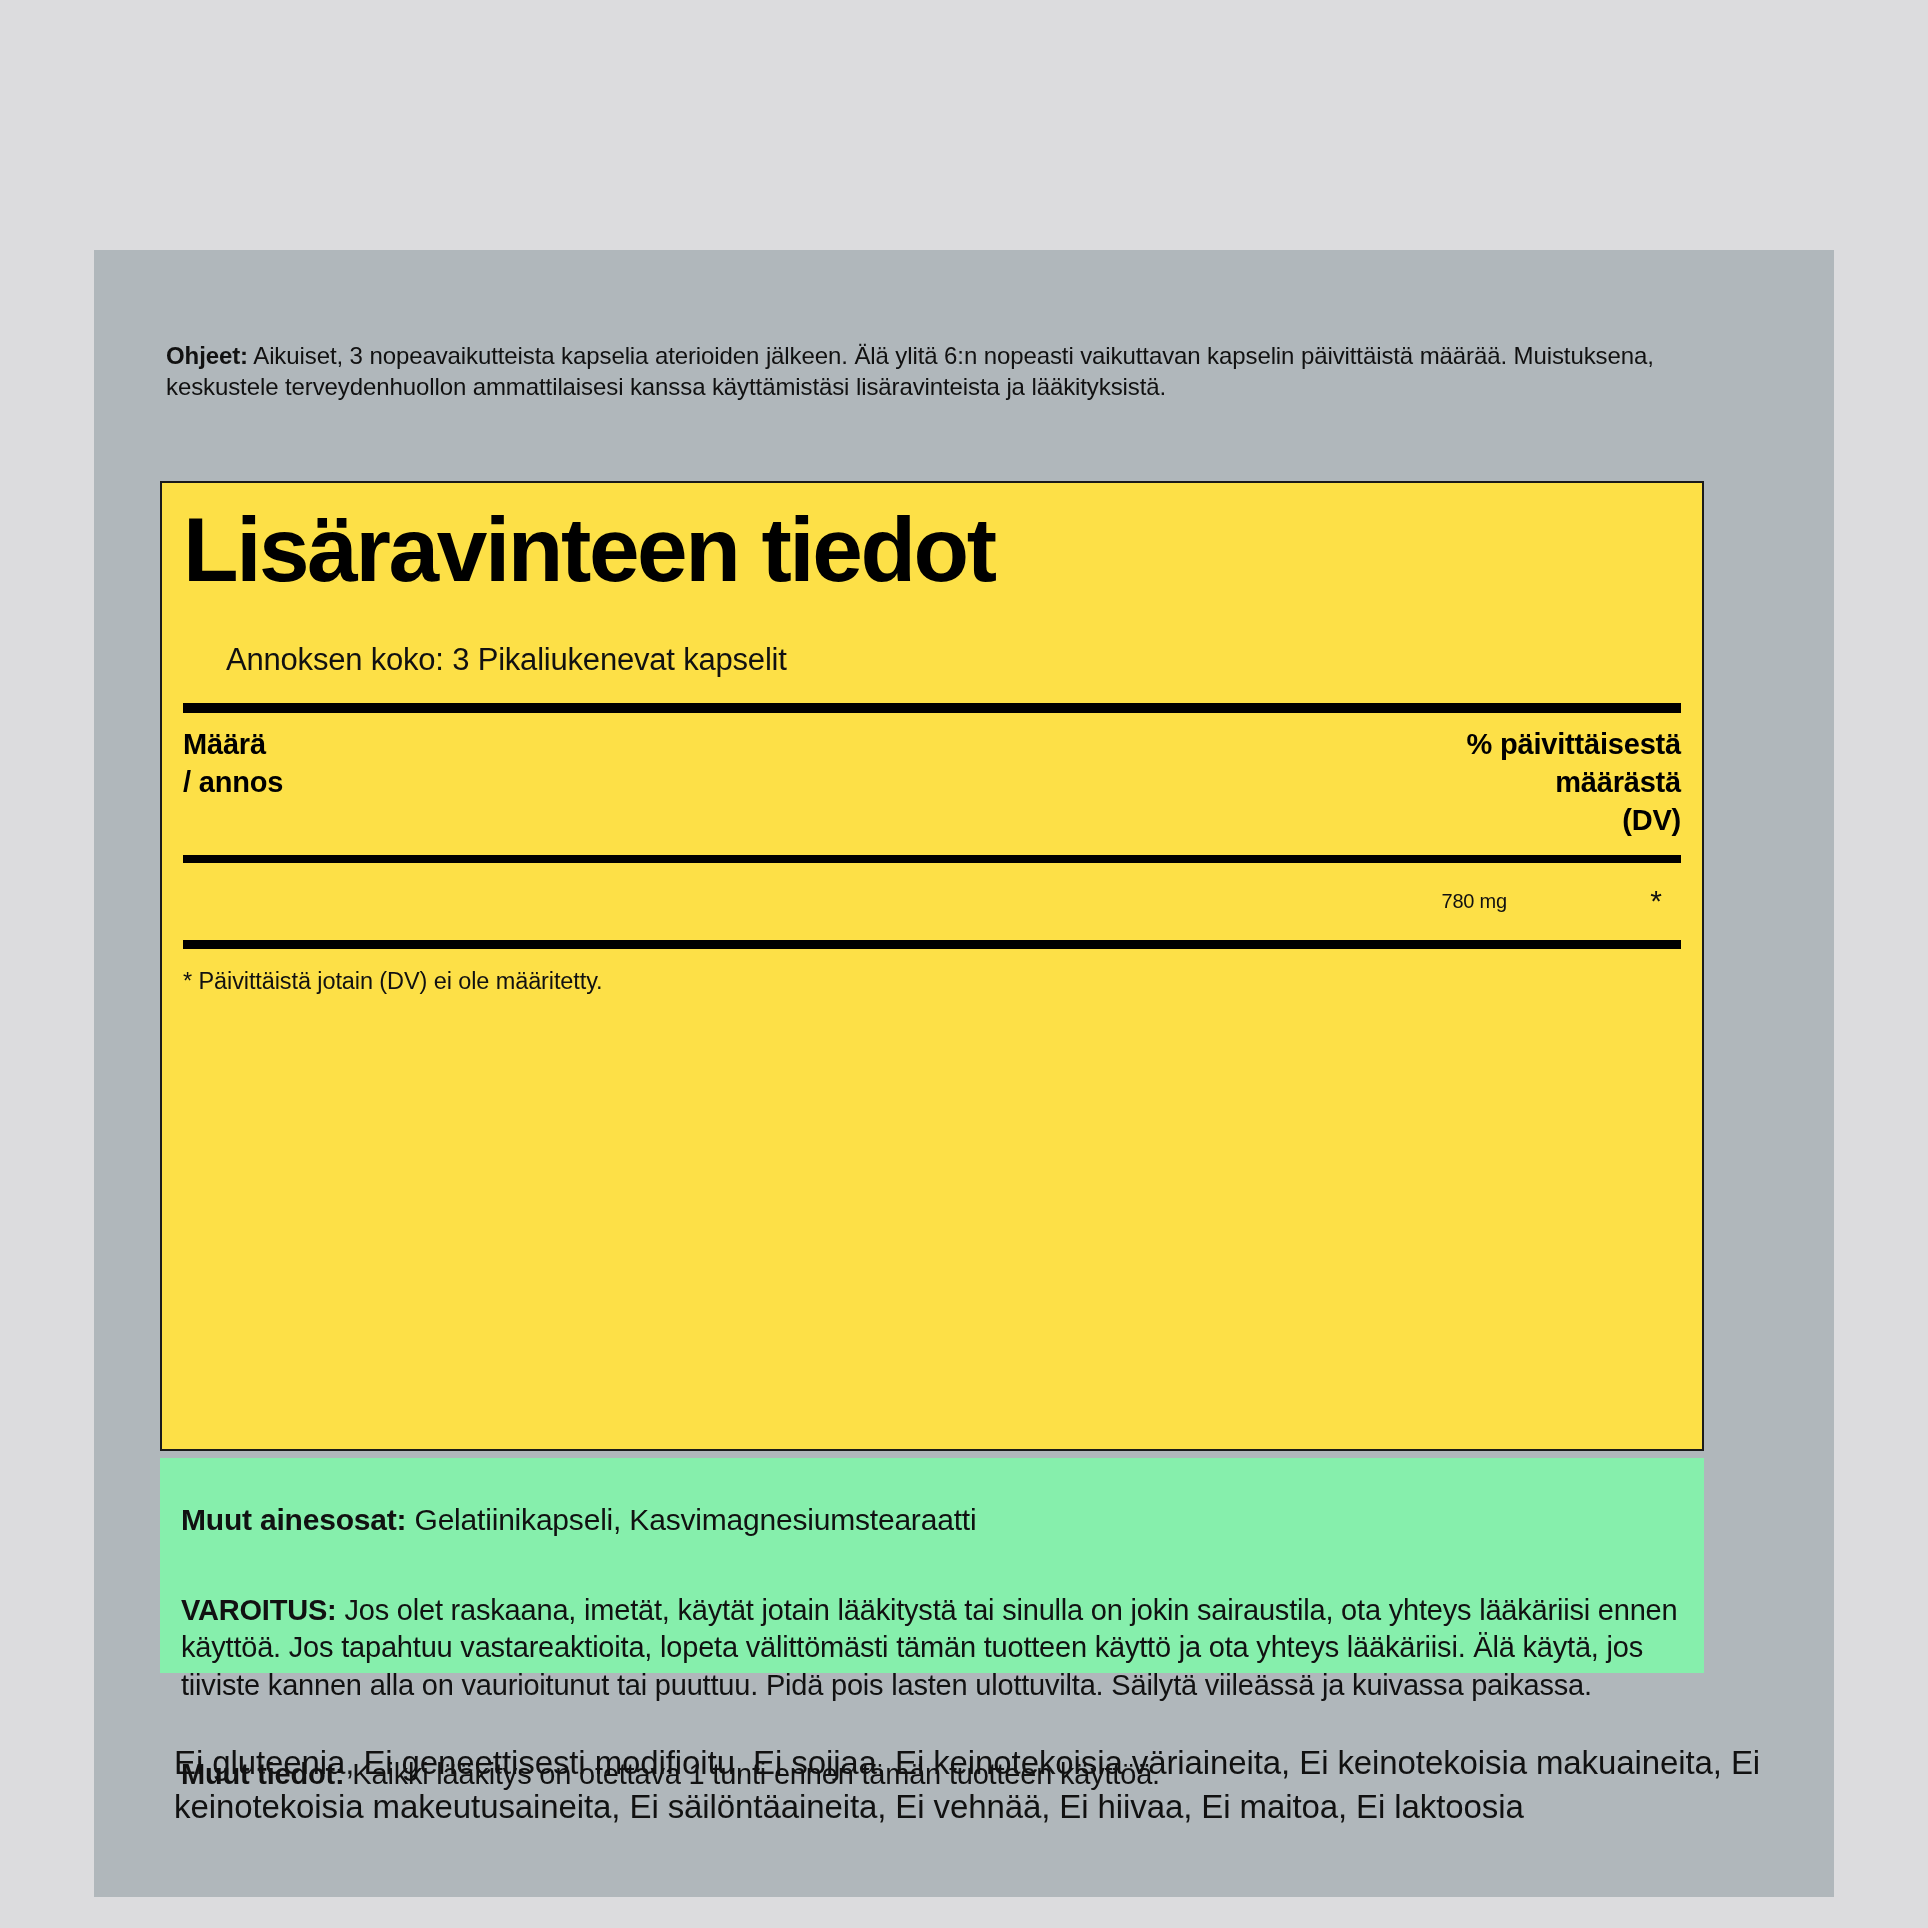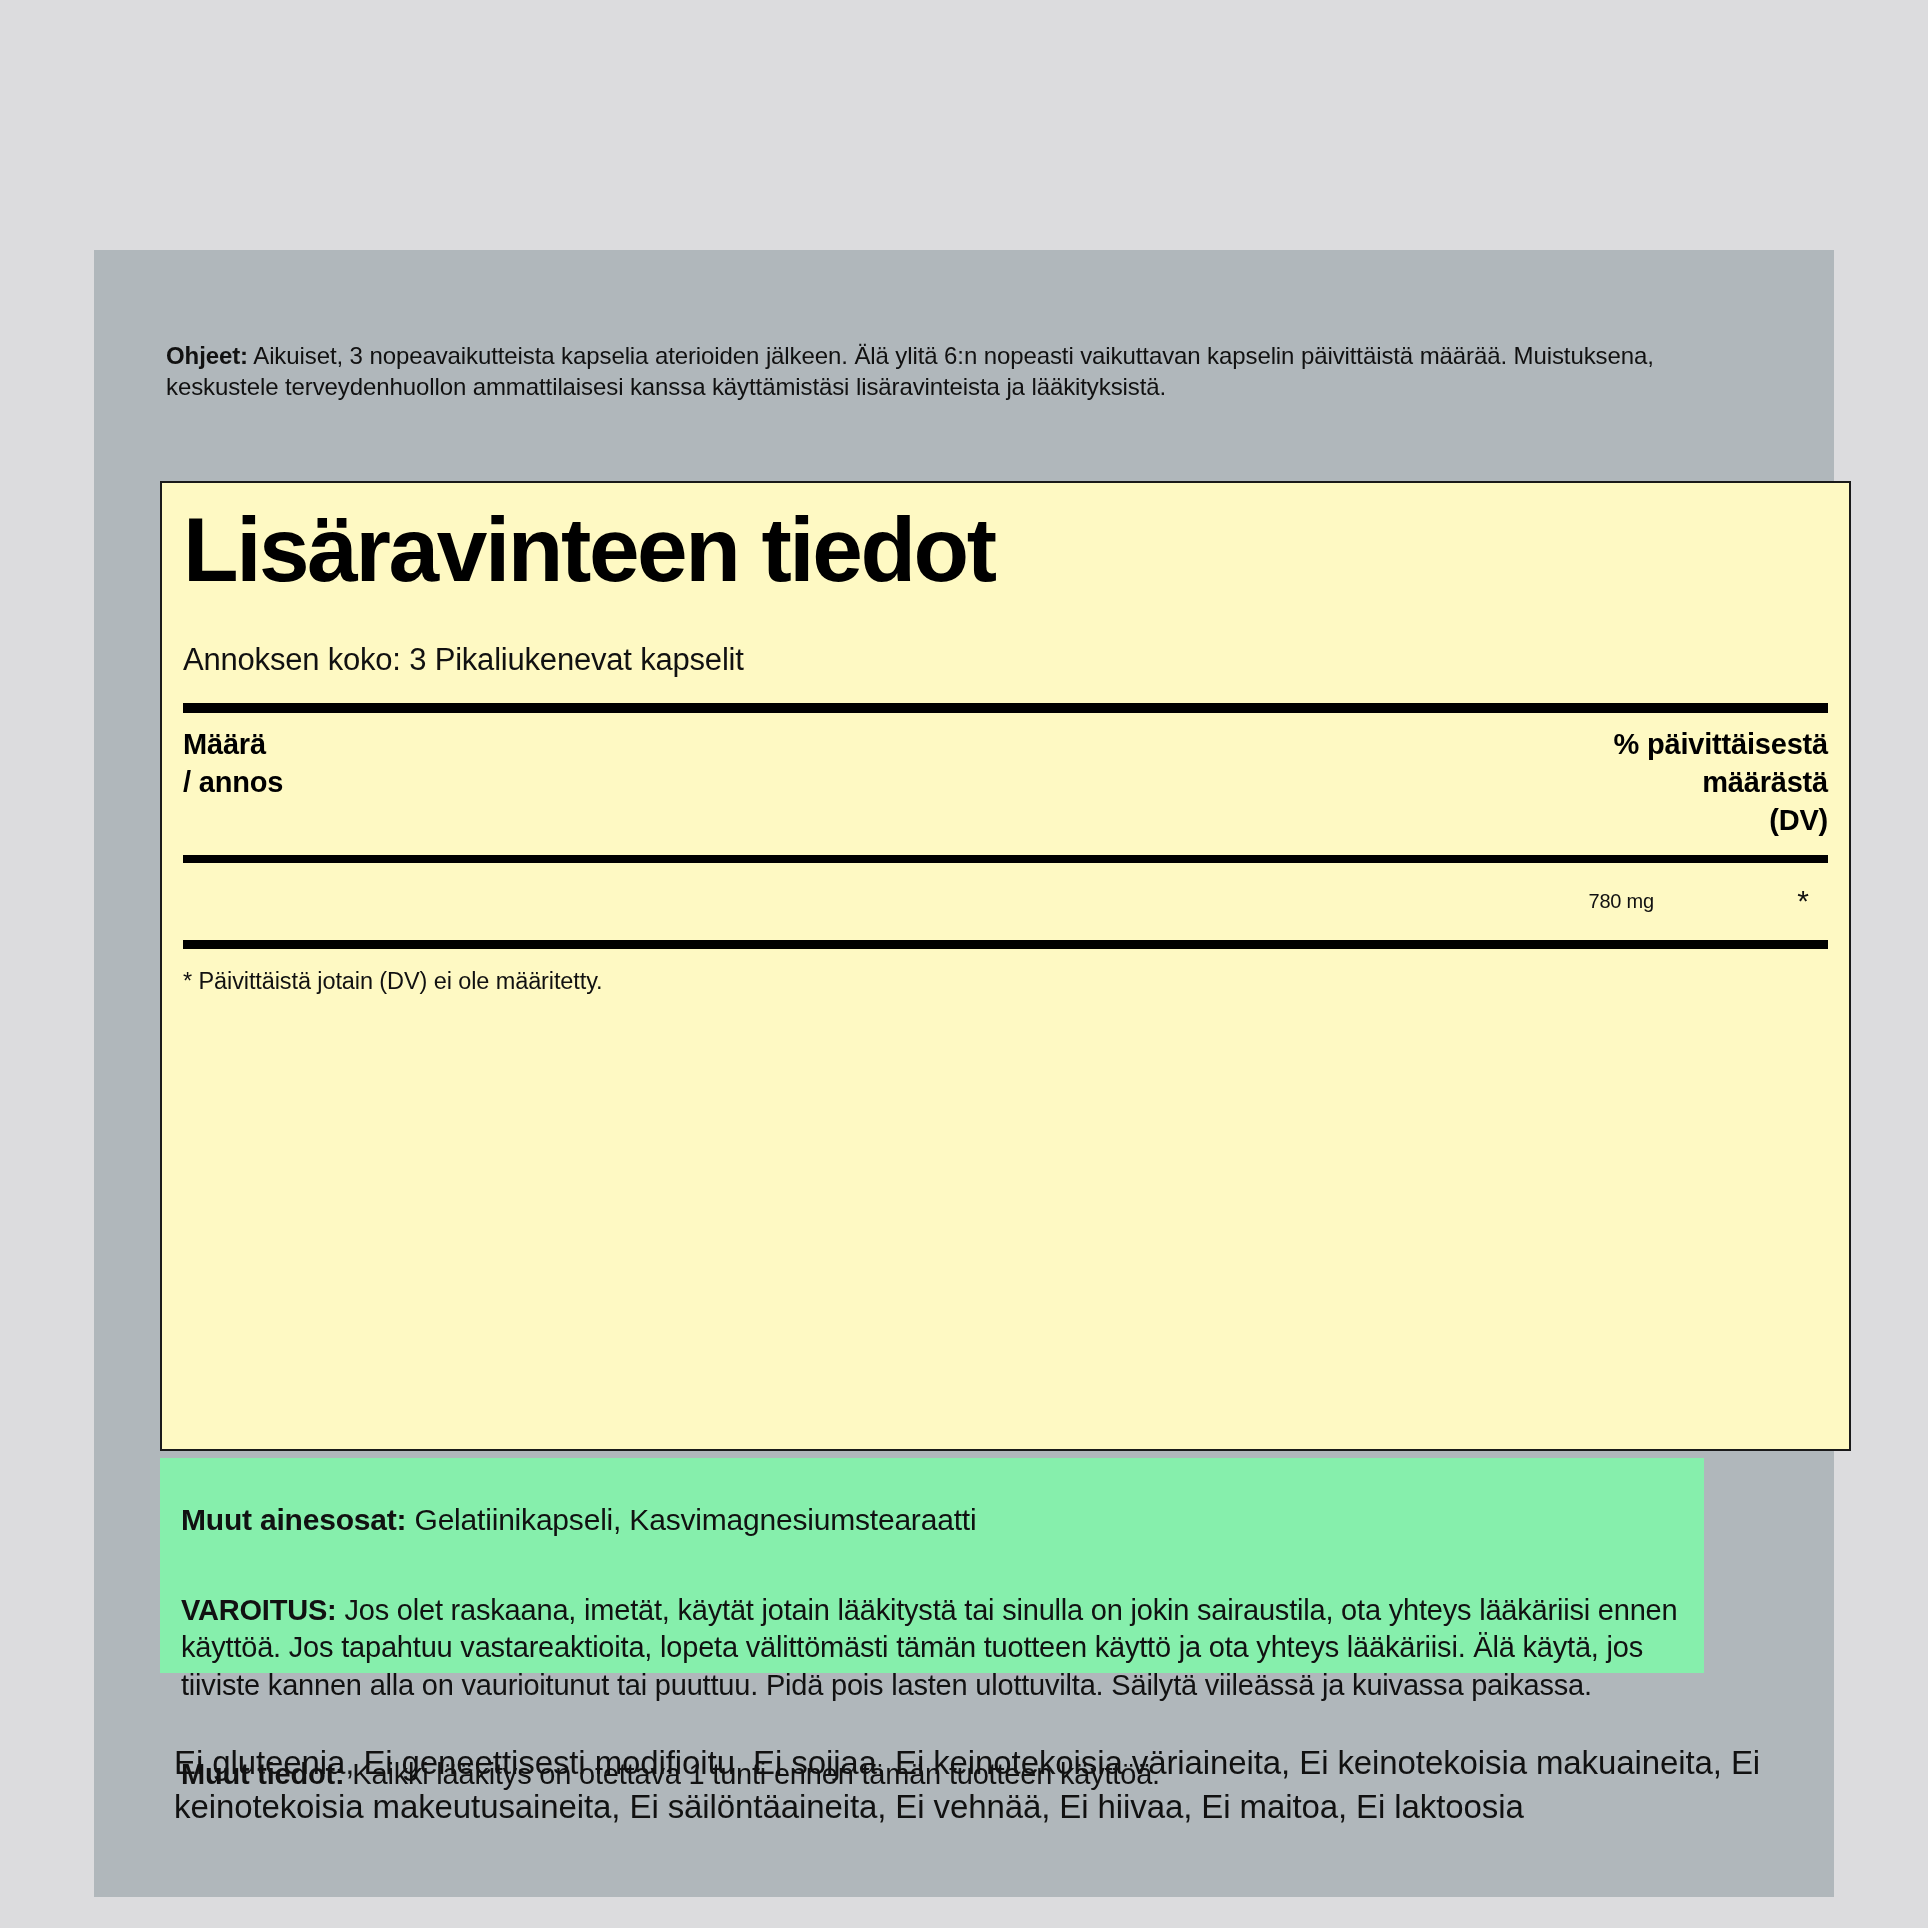--- a/index.html
+++ b/index.html
@@ -38,23 +38,23 @@
   }
   #directions .lead {
     font-weight: bold;
   }
 
   
   #facts-box {
     position: absolute;
     left: 66px;
     top: 231px;
-    width: 1691px;
+    width: 1544px;
     height: 951px;
-    background: #fef9c3;
+    background: #fde047;
     border: 2.8px solid #1a1a1a;
     box-sizing: border-box;
     padding: 0;
   }
   .facts-inner {
     position: relative;
     height: 100%;
     padding: 0 21px;
     box-sizing: border-box;
   }
@@ -68,21 +68,21 @@
     margin: 21px 0 0 0;
     white-space: nowrap;
   }
 
   .serving-line {
     font-size: 31px;
     color: #111;
     line-height: 1.0;
     letter-spacing: -0.2px;
   }
-  #serving-size { margin-top: 49px; }
+  #serving-size { margin-top: 49px; margin-left: 43px; }
   #servings-per { margin-top: 40px; }
 
   .rule-thick {
     height: 10.4px;
     background: #000;
     margin-top: 28px;
   }
   .rule-med {
     height: 8.5px;
     background: #000;

